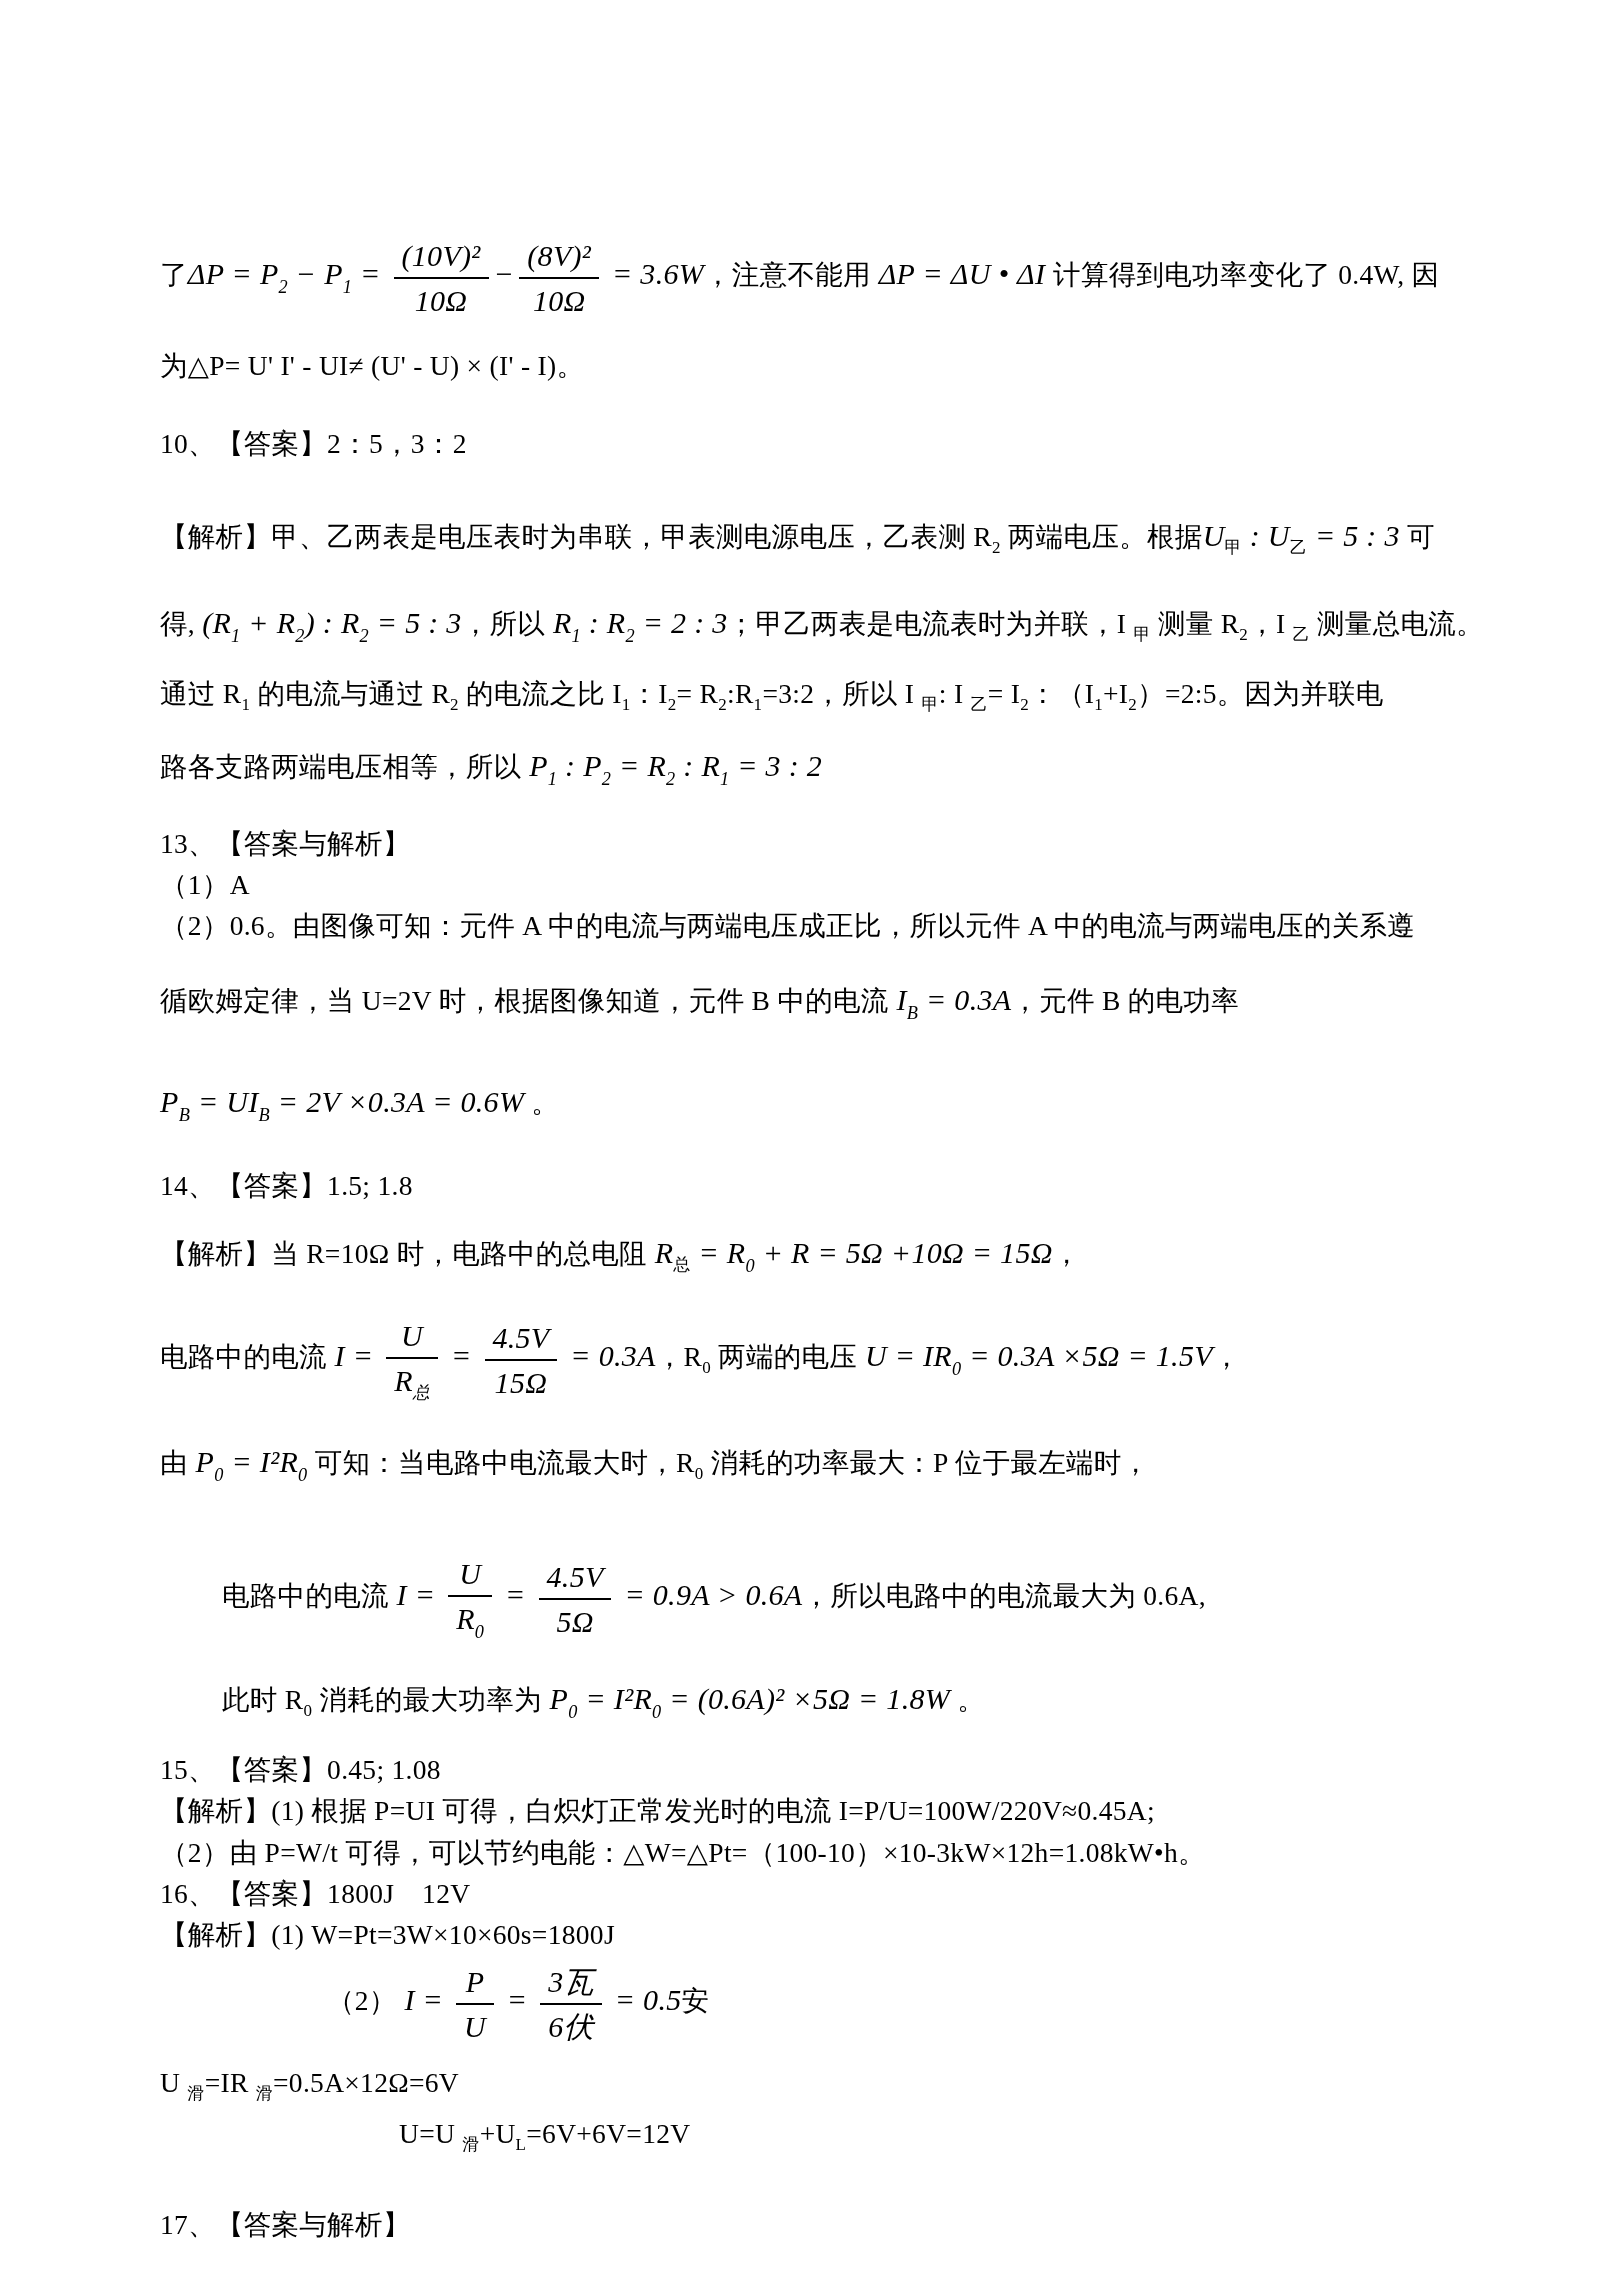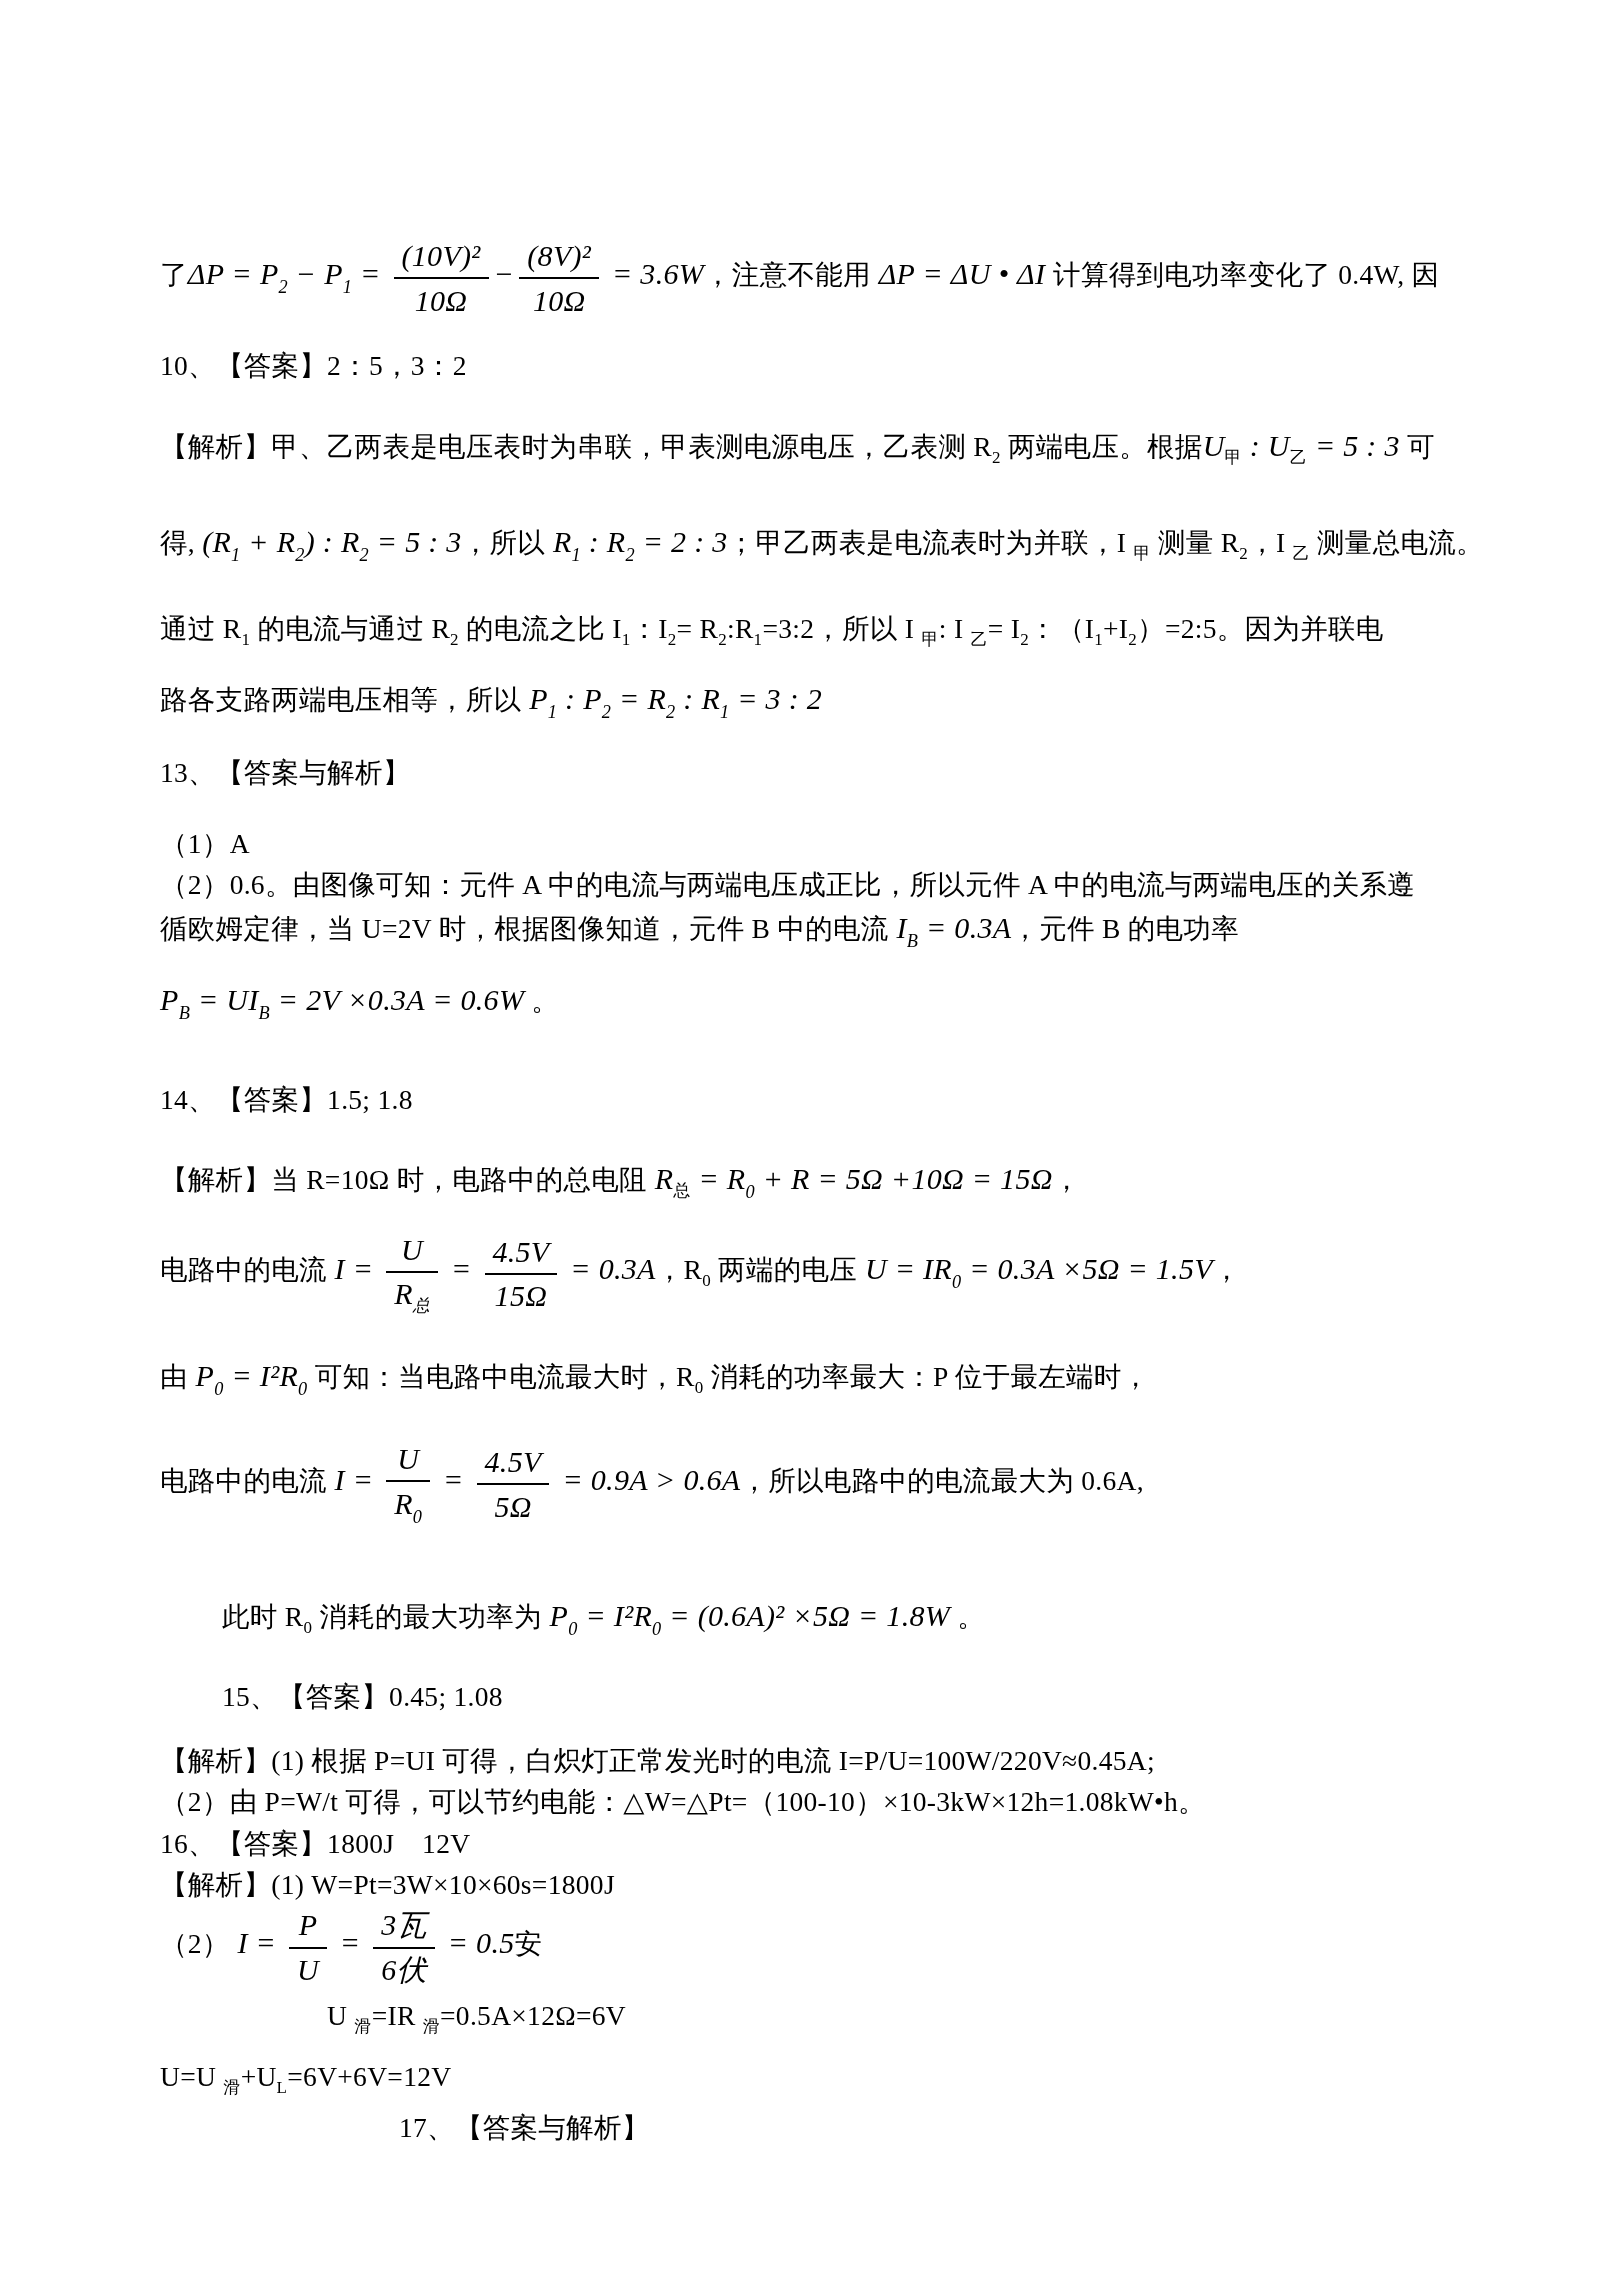--- a/index.html
+++ b/index.html
@@ -40,21 +40,21 @@
   .content .line:nth-child(1){margin-top:0;}
   .content .line:nth-child(2){margin-top:26px;}
   .content .line:nth-child(3){margin-top:36px;}
   .content .line:nth-child(4){margin-top:49px;}
   .content .line:nth-child(5){margin-top:39px;}
   .content .line:nth-child(6){margin-top:23px;}
   .content .line:nth-child(7){margin-top:26px;}
   .content .line:nth-child(8){margin-top:29.5px;}
   .content .line:nth-child(9){margin-top:0;}
   .content .line:nth-child(10){margin-top:0;}
-  .content .line:nth-child(11){margin-top:22px;}
+  .content .line:nth-child(11){margin-top:31px;}
   .content .line:nth-child(12){margin-top:52px;}
   .content .line:nth-child(13){margin-top:36px;}
   .content .line:nth-child(14){margin-top:23px;}
   .content .line:nth-child(15){margin-top:36px;}
   .content .line:nth-child(16){margin-top:36px;}
   .content .line:nth-child(17){margin-top:65px;margin-left:62px;}
   .content .line:nth-child(18){margin-top:33px;margin-left:62px;}
   .content .line:nth-child(19){margin-top:23px;}
   .content .line:nth-child(20){margin-top:0;}
   .content .line:nth-child(21){margin-top:0;}
@@ -64,20 +64,21 @@
   .content .line:nth-child(25){margin-top:16.4px;}
   .content .line:nth-child(26){margin-top:6.5px;margin-left:239px;}
   .content .line:nth-child(27){margin-top:46px;}
 </style>
 </head>
 <body>
 
 <div class="page">
   <div class="content">
       <div class="line"><span class="r-t">了</span><span class="r-m">ΔP = P</span><span class="r-ms">2</span><span class="r-m"> − P</span><span class="r-ms">1</span><span class="r-m"> = </span><span class="frac"><span class="num"><span class="r-m">(10V)²</span></span><span class="den"><span class="r-m">10Ω</span></span></span><span class="r-m">−</span><span class="frac"><span class="num"><span class="r-m">(8V)²</span></span><span class="den"><span class="r-m">10Ω</span></span></span><span class="r-m"> = 3.6W</span><span class="r-t">，注意不能用</span><span class="r-m"> ΔP = ΔU • ΔI </span><span class="r-t">计算得到电功率变化了 0.4W, 因</span></div>
+      <div class="line"><span class="r-t">为△P= U' I' - UI≠ (U' - U) × (I' - I)。</span></div>
       <div class="line"><span class="r-t">10、【答案】2：5，3：2</span></div>
       <div class="line"><span class="r-t">【解析】甲、乙两表是电压表时为串联，甲表测电源电压，乙表测 R</span><span class="r-ts">2</span><span class="r-t"> 两端电压。根据</span><span class="r-m">U</span><span class="r-ts">甲</span><span class="r-m"> : U</span><span class="r-ts">乙</span><span class="r-m"> = 5 : 3</span><span class="r-t"> 可</span></div>
       <div class="line"><span class="r-t">得, </span><span class="r-m">(R</span><span class="r-ms">1</span><span class="r-m"> + R</span><span class="r-ms">2</span><span class="r-m">) : R</span><span class="r-ms">2</span><span class="r-m"> = 5 : 3</span><span class="r-t">，所以</span><span class="r-m"> R</span><span class="r-ms">1</span><span class="r-m"> : R</span><span class="r-ms">2</span><span class="r-m"> = 2 : 3</span><span class="r-t">；甲乙两表是电流表时为并联，I </span><span class="r-ts">甲</span><span class="r-t"> 测量 R</span><span class="r-ts">2</span><span class="r-t">，I </span><span class="r-ts">乙</span><span class="r-t"> 测量总电流。</span></div>
       <div class="line"><span class="r-t">通过 R</span><span class="r-ts">1</span><span class="r-t"> 的电流与通过 R</span><span class="r-ts">2</span><span class="r-t"> 的电流之比 I</span><span class="r-ts">1</span><span class="r-t">：I</span><span class="r-ts">2</span><span class="r-t">= R</span><span class="r-ts">2</span><span class="r-t">:R</span><span class="r-ts">1</span><span class="r-t">=3:2，所以 I </span><span class="r-ts">甲</span><span class="r-t">: I </span><span class="r-ts">乙</span><span class="r-t">= I</span><span class="r-ts">2</span><span class="r-t">：（I</span><span class="r-ts">1</span><span class="r-t">+I</span><span class="r-ts">2</span><span class="r-t">）=2:5。因为并联电</span></div>
       <div class="line"><span class="r-t">路各支路两端电压相等，所以</span><span class="r-m"> P</span><span class="r-ms">1</span><span class="r-m"> : P</span><span class="r-ms">2</span><span class="r-m"> = R</span><span class="r-ms">2</span><span class="r-m"> : R</span><span class="r-ms">1</span><span class="r-m"> = 3 : 2</span></div>
       <div class="line"><span class="r-t">13、【答案与解析】</span></div>
       <div class="line"><span class="r-t">（1）A</span></div>
       <div class="line"><span class="r-t">（2）0.6。由图像可知：元件 A 中的电流与两端电压成正比，所以元件 A 中的电流与两端电压的关系遵</span></div>
       <div class="line"><span class="r-t">循欧姆定律，当 U=2V 时，根据图像知道，元件 B 中的电流</span><span class="r-m"> I</span><span class="r-ms">B</span><span class="r-m"> = 0.3A</span><span class="r-t">，元件 B 的电功率</span></div>
       <div class="line"><span class="r-m">P</span><span class="r-ms">B</span><span class="r-m"> = UI</span><span class="r-ms">B</span><span class="r-m"> = 2V ×0.3A = 0.6W</span><span class="r-t"> 。</span></div>

